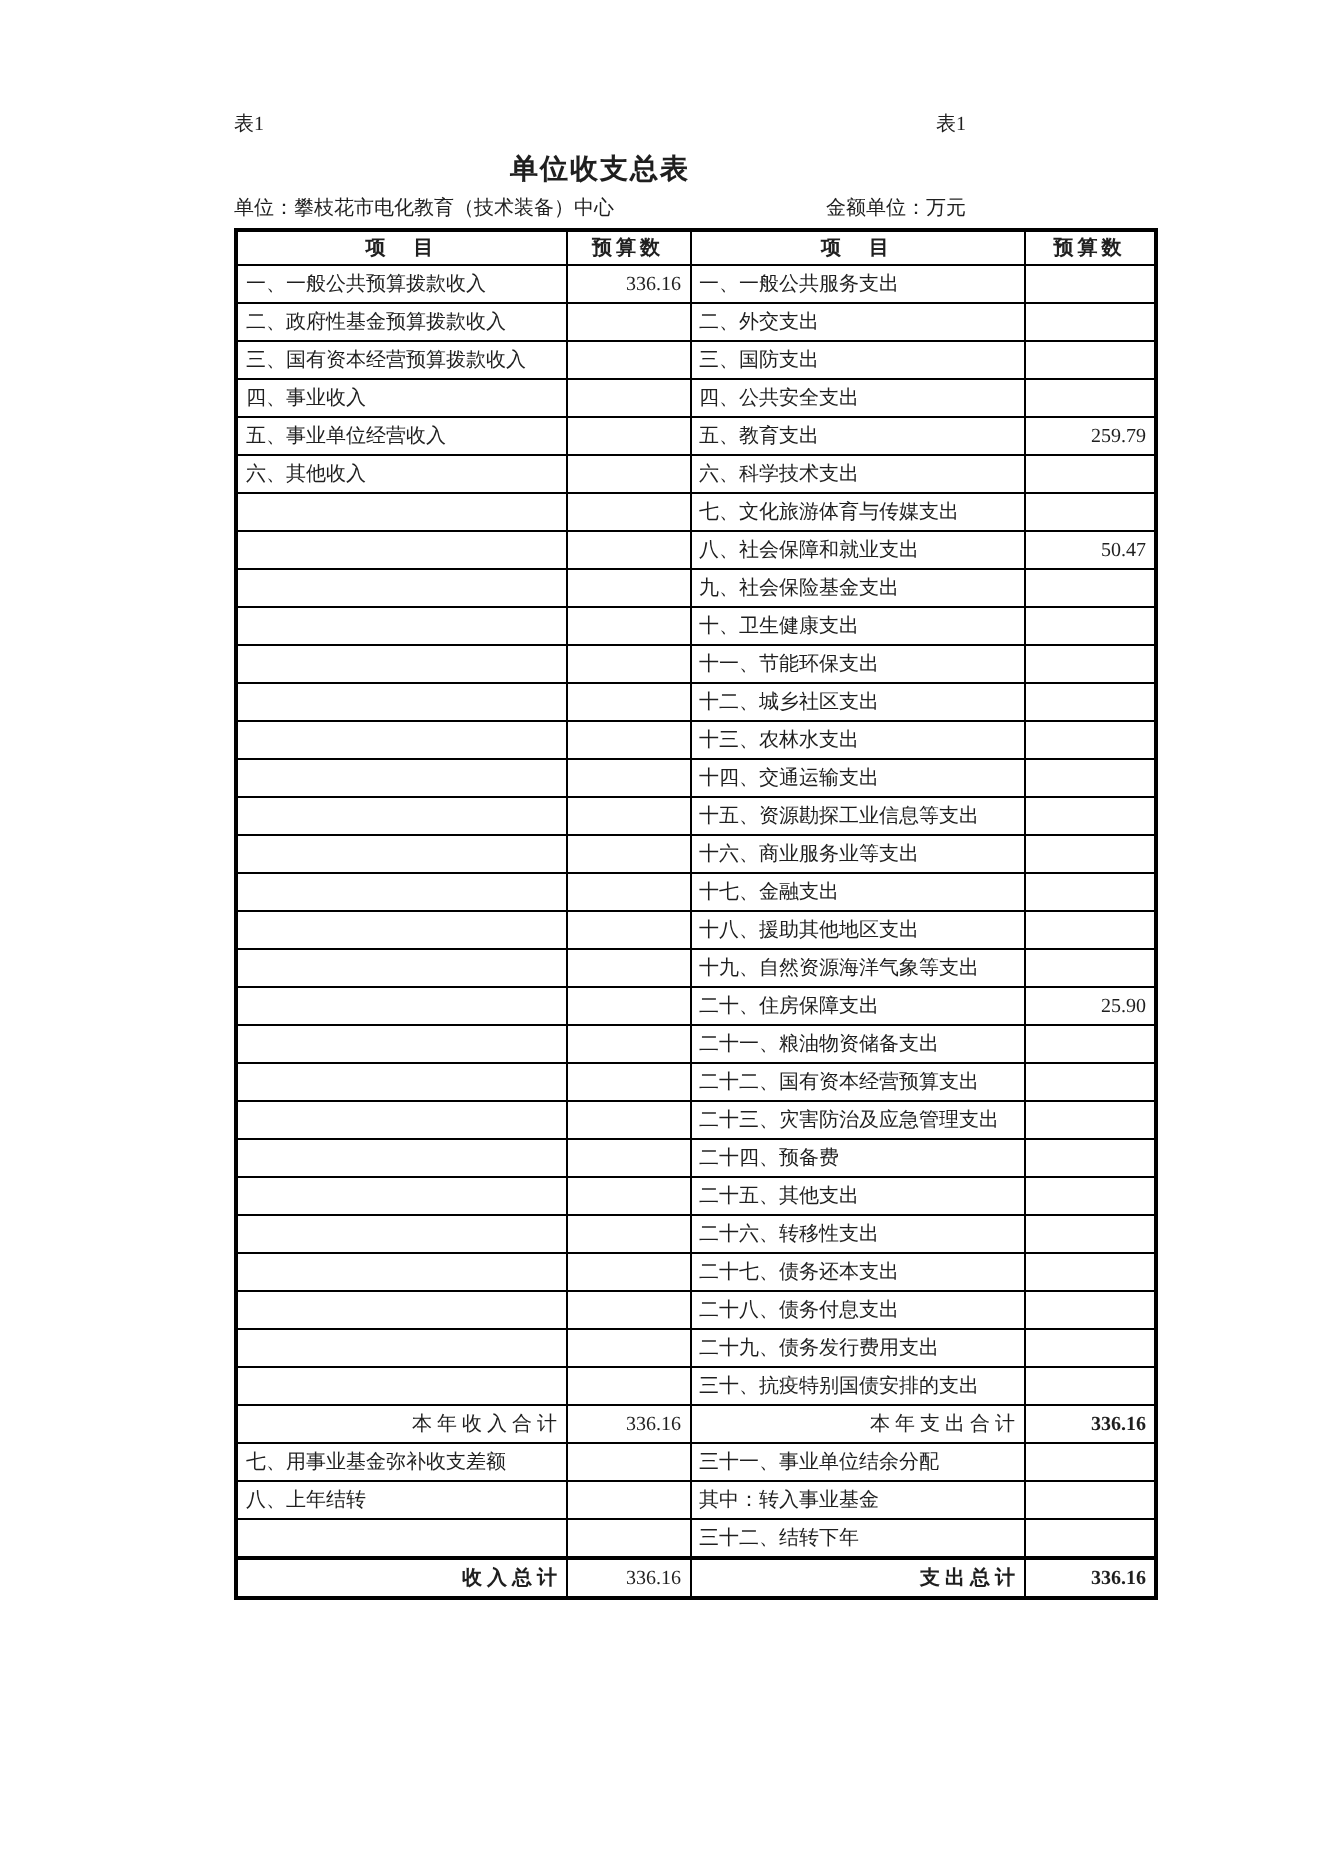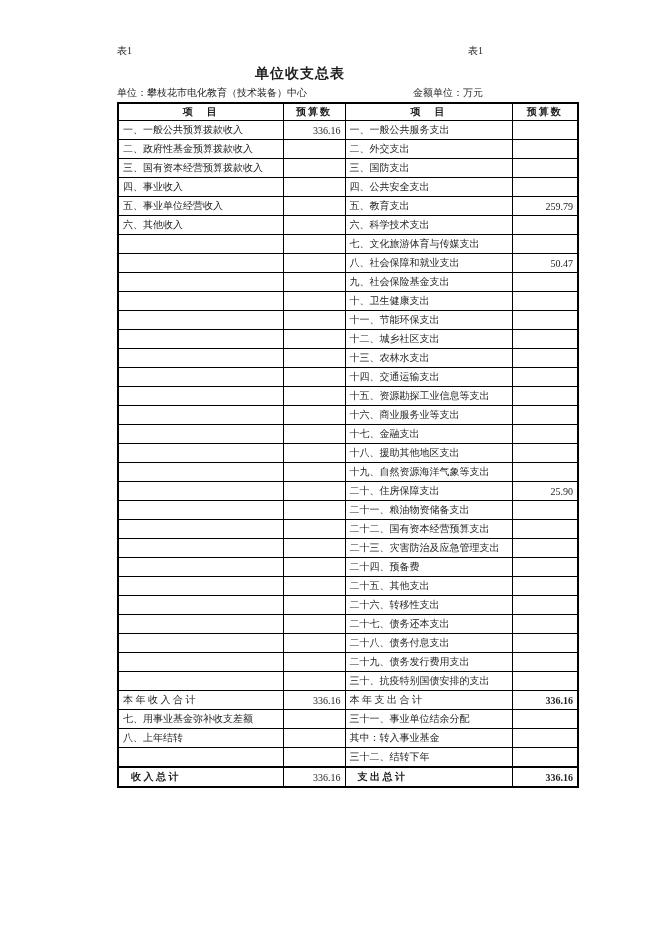--- a/index.html
+++ b/index.html
@@ -16,21 +16,21 @@
   }
   .page {
     position: relative;
     width: 662px;
     height: 936px;
     background: #ffffff;
   }
   .content {
     position: absolute;
     left: 117px;
-    top: 0;
+    top: 12px;
     width: 366px;
   }
   .corner-row {
     display: flex;
     justify-content: space-between;
     margin-top: 45px;
     font-size: 10px;
     line-height: 12px;
   }
   .doc-title {
@@ -68,21 +68,21 @@
     font-weight: bold;
     letter-spacing: 2px;
   }
   table.budget tbody td {
     height: 18px;
   }
   td.item { text-align: left; }
   td.num  { text-align: right; }
   td.indent { padding-left: 26px; }
   tr.subtotal td.item,
-  tr.total td.item { text-align: left; margin-left: 17px; }
+  tr.total td.item { text-align: right; margin-left: 17px; }
   tr.total td.item { font-weight: bold; padding-left: 12px; }
   tr.subtotal td.expense-num,
   tr.total td.expense-num { font-weight: bold; }
   tr.total td { border-top: 2px solid #000; }
 </style>
 </head>
 <body>
 
 <div class="page">
   <div class="content">

